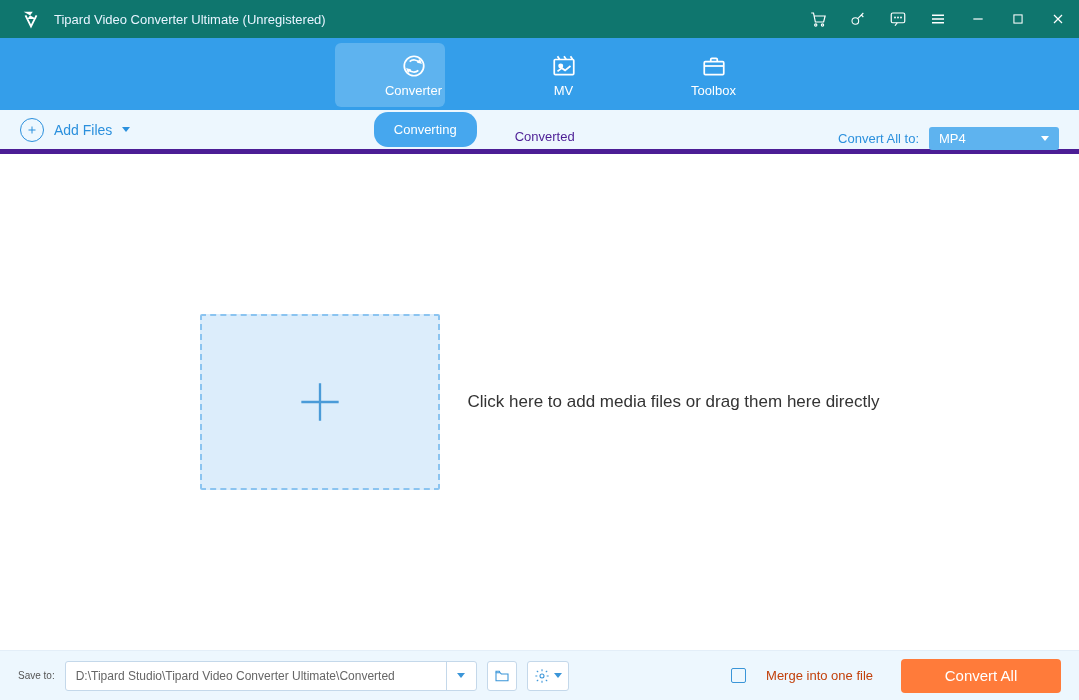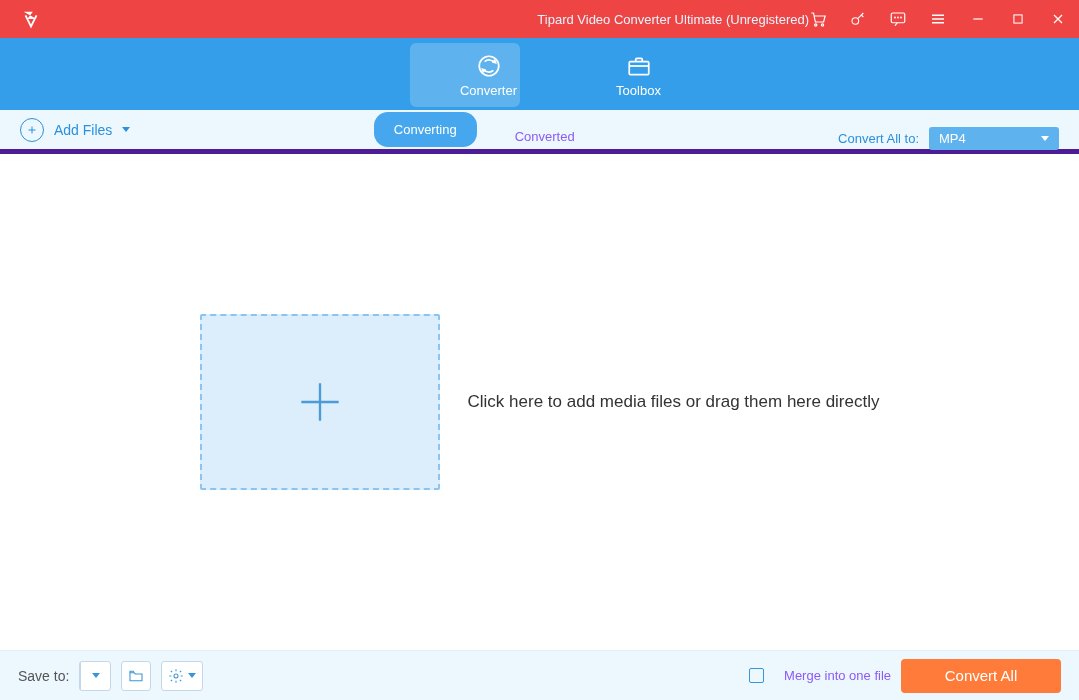--- a/index.html
+++ b/index.html
@@ -1,53 +1,53 @@
 <!DOCTYPE html>
 <html><head>
 <meta charset="utf-8">
 <style>
 * { margin: 0; padding: 0; box-sizing: border-box; font-family: -apple-system, "Segoe UI", Arial, sans-serif; }
 body { width: 1079px; height: 700px; overflow: hidden; background: #fff; }
 
-.titlebar { height: 38px; background: #ef4444; display: flex; align-items: center; color: #fff; padding: 0 12px 0 20px; text-align: right; }
+.titlebar { height: 38px; background: #0f766e; display: flex; align-items: center; color: #fff; padding: 0 12px 0 20px; }
 .titlebar .logo { margin-right: 12px; display:flex; align-items:center; }
 .titlebar .title { font-size: 13px; flex: 1; color: #e8f4ff; }
 .titlebar .tb-icons { display: flex; gap: 22px; align-items: center; }
 .titlebar .tb-icon { cursor: pointer; display:flex; align-items:center; justify-content:center; width:18px; height:18px; }
 
 .navbar { height: 72px; background: #349eea; display: flex; justify-content: center; gap: 40px; align-items: center; padding-top:2px; }
 .nav-item { width: 110px; height: 64px; display: flex; flex-direction: column; align-items: center; justify-content: center; color: #fff; cursor: pointer; border-radius: 6px; gap:4px;padding-left:48px; }
 .nav-item.active { background: #5eb3ef; }
 .nav-item .nav-label { font-size: 13px; }
 
 .toolbar { height: 44px; background: #edf7fe; display: flex; align-items: center; padding: 0 20px; border-bottom:5px solid #4c1d95; }
 .add-files { display: flex; align-items: center; gap: 10px; color: #2b90dd; cursor: pointer; font-size: 14px; }
 .add-files .plus-circle { width: 24px; height: 24px; border: 1.5px solid #2b90dd; border-radius: 50%; display:flex; align-items:center; justify-content:center; }
 .tb-center { flex:1; display:flex; justify-content:center; gap:18px; align-items:center; }
 .pill { padding: 10px 20px; border-radius: 14px; font-size: 13px; cursor:pointer; }
 .pill.active { background:#46a7ee; color:#fff; }
-.pill.inactive { color:#8b5cf6;margin-top:13px; }
+.pill.inactive { color:#4c1d95;margin-top:13px; }
 .tb-right { display:flex; align-items:center; gap:10px; font-size:13px; color:#2b90dd;margin-top:18px; }
 .format-select { background:#5eb3ef; color:#fff; padding:4px 10px; border-radius:3px; width:130px; display:flex; justify-content:space-between; align-items:center; cursor:pointer; font-size:13px; }
 .caret-down { width:0; height:0; border-left:4px solid transparent; border-right:4px solid transparent; border-top:5px solid currentColor; }
 
 .main { height: 496px; background:#fff; display:flex; flex-direction:row; align-items:center; justify-content:center; gap:28px; }
 .dropzone { width: 240px; height: 176px; border: 2px dashed #8bc4f0; background:#dcedfb; border-radius:2px; display:flex; align-items:center; justify-content:center; cursor:pointer; }
 .drop-hint { font-size: 17px; color:#333; }
 
 .footer { height: 50px; background:#edf7fe; display:flex; align-items:center; padding:0 18px; gap:10px; border-top:1px solid #e3eef8; }
-.footer .saveto-label { font-size:14px; color:#555; }
+.footer .saveto-label { font-size:10px; color:#555; }
 .path-box { display:flex; align-items:center; border:1px solid #c4d8ea; border-radius:3px; background:#fff; height:30px; }
 .path-input { border:none; outline:none; padding:0 10px; font-size:12px; color:#666; width:380px; height:100%; background:transparent; }
 .path-dd { width:30px; height:100%; border-left:1px solid #c4d8ea; display:flex; align-items:center; justify-content:center; cursor:pointer; color:#3a95d8; }
 .icon-btn { width:30px; height:30px; border:1px solid #c4d8ea; border-radius:3px; background:#fff; display:flex; align-items:center; justify-content:center; cursor:pointer; color:#3a95d8; }
 .spacer { flex:1; }
-.merge { display:flex; gap:20px; font-size:13px; color:#8b5cf6; cursor:pointer; }
+.merge { display:flex; gap:20px; font-size:13px; color:#c2410c; cursor:pointer; }
 .merge .chk { width:15px; height:15px; border:1.5px solid #3a95d8; border-radius:2px; }
-.convert-btn { background:#ff7b3a; color:#fff; border:none; width:160px; height:34px; border-radius:4px; font-size:15px; cursor:pointer; }
+.convert-btn { background:#ff7b3a; color:#fff; border:none; width:160px; height:34px; border-radius:4px; font-size:15px; cursor:pointer; margin-left:18px; }
 </style>
 </head>
 <body>
 
 <div class="titlebar">
   <span class="logo">
     <svg width="22" height="22" viewBox="0 0 24 24" fill="none" stroke="#fff" stroke-width="2">
         <path d="M4 4 L14 4 L8 12 L18 12" fill="#fff" stroke="none"></path>
         <path d="M6 8 L12 20 L18 8" fill="none" stroke="#fff"></path>
       </svg>
@@ -103,20 +103,29 @@
   <div class="nav-item active">
     <svg width="26" height="26" viewBox="0 0 24 24" fill="none" stroke="#fff" stroke-width="1.6">
         <circle cx="12" cy="12" r="9"></circle>
         <path d="M8 8 a6 6 0 0 1 9 1 M16 16 a6 6 0 0 1 -9 -1"></path>
         <path d="M17 6 l1 3 l-3 -1 M7 18 l-1 -3 l3 1" fill="#fff"></path>
       </svg>
     <span class="nav-label">Converter</span>
   </div>
   <div class="nav-item">
     <svg width="26" height="26" viewBox="0 0 24 24" fill="none" stroke="#fff" stroke-width="1.6">
+        <path d="M6 3 l2 3 M12 3 l2 3 M18 3 l2 3"></path>
+        <rect x="3" y="6" width="18" height="14" rx="1"></rect>
+        <circle cx="9" cy="12" r="1.5" fill="#fff"></circle>
+        <path d="M6 17 l4 -3 l3 2 l5 -4"></path>
+      </svg>
+    <span class="nav-label">MV</span>
+  </div>
+  <div class="nav-item">
+    <svg width="26" height="26" viewBox="0 0 24 24" fill="none" stroke="#fff" stroke-width="1.6">
         <rect x="3" y="8" width="18" height="12" rx="1"></rect>
         <path d="M3 12 h18"></path>
         <path d="M9 8 V6 a1 1 0 0 1 1 -1 h4 a1 1 0 0 1 1 1 V8"></path>
       </svg>
     <span class="nav-label">Toolbox</span>
   </div>
 </div>
 
 <div class="toolbar">
   <div class="add-files">
@@ -146,20 +155,21 @@
     <svg width="56" height="56" viewBox="0 0 24 24" stroke="#4a9bd8" stroke-width="1">
         <path d="M12 4v16M4 12h16"></path>
       </svg>
   </div>
   <div class="drop-hint">Click here to add media files or drag them here directly</div>
 </div>
 
 <div class="footer">
   <span class="saveto-label">Save to:</span>
   <div class="path-box">
+    <input class="path-input" value="D:\Tipard Studio\Tipard Video Converter Ultimate\Converted" style="">
     <div class="path-dd">
         <span class="caret-down"></span>
       </div>
   </div>
   <div class="icon-btn">
     <svg width="16" height="16" viewBox="0 0 24 24" fill="none" stroke="#3a95d8" stroke-width="1.6">
         <path d="M3 7h6l2 2h10v10H3z"></path>
         <path d="M3 7V5h5l1 2"></path>
       </svg>
   </div>

